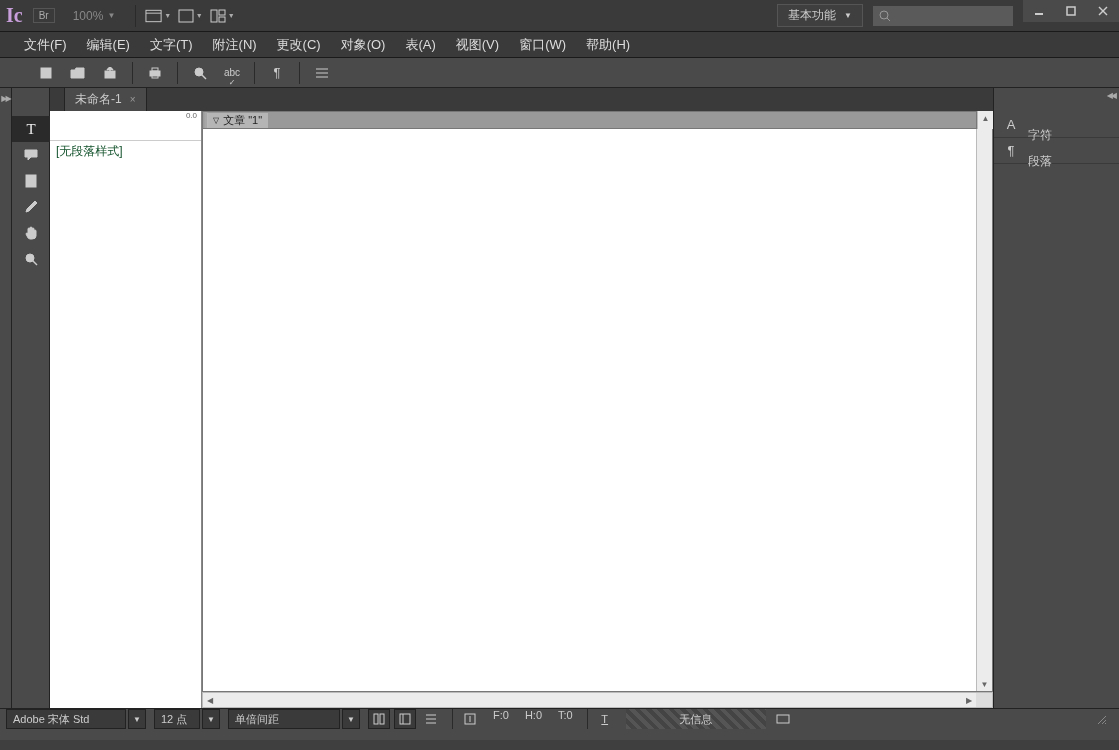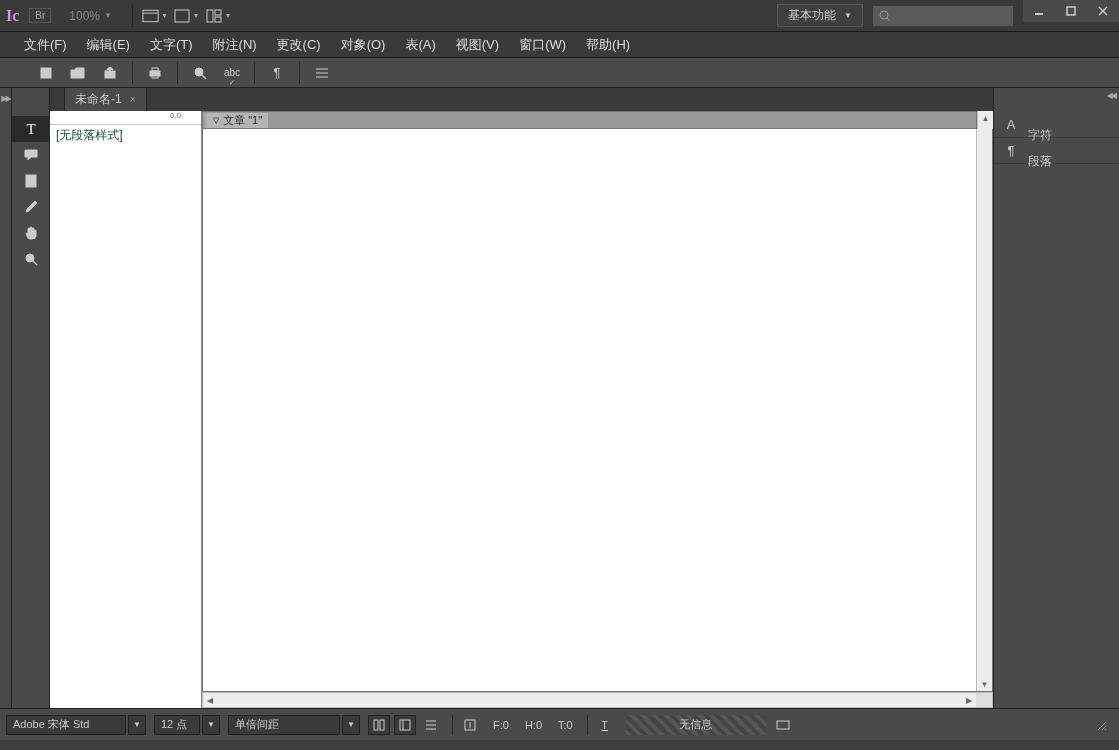--- a/index.html
+++ b/index.html
@@ -1,18 +1,18 @@
 <!DOCTYPE html>
 <html><head>
 <meta charset="utf-8">
 <style>
 * { margin: 0; padding: 0; box-sizing: border-box; font-family: "Microsoft YaHei", Arial, sans-serif; }
 body { background: #3f3f3f; width: 1119px; height: 750px; overflow: hidden; color: #ccc; font-size: 12px; user-select: none; }
 .title-bar { height: 32px; background: #3a3a3a; display: flex; align-items: center; padding: 0 0 0 6px; border-bottom: 1px solid #1a1a1a; }
-.app-logo { font-family: Georgia, serif; font-weight: bold; font-size: 16px; color: #c89edb; margin-right: 10px; }
+.app-logo { font-family: Georgia, serif; font-weight: bold; font-size: 20px; color: #c89edb; margin-right: 10px; }
 .br-box { border: 1px solid #555; padding: 1px 5px; font-size: 10px; color: #aaa; margin-right: 14px; }
 .zoom-select { color: #888; font-size: 12px; padding: 2px 4px; display: flex; align-items: center; margin-right: 10px; }
 .zoom-select .caret { margin-left: 4px; font-size: 8px; }
 .divider-v { width: 1px; height: 22px; background: #2a2a2a; margin: 0 6px; }
 .top-tool-btn { width: 26px; height: 22px; display: flex; align-items: center; justify-content: center; margin: 0 3px; cursor: pointer; }
 .top-tool-btn svg { stroke: #ccc; fill: none; }
 .spacer { flex: 1; }
 .workspace-select { background: #3f3f3f; border: 1px solid #555; padding: 2px 10px; font-size: 12px; color: #ccc; display: flex; align-items: center; margin-right: 10px; }
 .workspace-select .caret { margin-left: 8px; font-size: 8px; }
 .search-box { background: #5a5a5a; width: 140px; height: 20px; display: flex; align-items: center; padding: 0 6px; margin-right: 10px; }
@@ -34,41 +34,41 @@
 .tool-icon svg { stroke: #ccc; fill: #ccc; }
 .doc-area { flex: 1; display: flex; flex-direction: column; background: #3f3f3f; }
 .doc-tab-row { height: 23px; background: #3a3a3a; display: flex; align-items: flex-end; padding-left: 14px; }
 .doc-tab { background: #4a4a4a; border: 1px solid #222; border-bottom: none; padding: 3px 10px; font-size: 12px; color: #ccc; display: flex; align-items: center; }
 .doc-tab .close { margin-left: 8px; font-size: 10px; color: #999; cursor: pointer; }
 .panel-tabs { height: 20px; background: #2a2a2a; display: flex; border-top: 1px solid #222; border-bottom: 1px solid #222; }
 .ptab { padding: 2px 18px; font-size: 12px; color: #bbb; cursor: pointer; border-right: 1px solid #444; }
 .ptab.active { background: #3a3a3a; }
 .content-row { flex: 1; display: flex; }
 .styles-panel { width: 152px; background: #fff; color: #000; border-right: 1px solid #888; position: relative; }
-.styles-ruler { height: 14px; background: #fff; border-bottom: 1px solid #ccc; font-size: 8px; color: #666; text-align: right; padding-right: 20px; overflow: hidden;}
+.styles-ruler { height: 30px; background: #fff; border-bottom: 1px solid #ccc; font-size: 8px; color: #666; text-align: right; padding-right: 4px; overflow: hidden;}
 .style-item { padding: 2px 6px; font-size: 12px; color: #14532d; cursor: pointer; }
 .editor-wrap { flex: 1; display: flex; flex-direction: column; position: relative; }
 .editor-title { height: 18px; background: linear-gradient(to right, #999 0px, #aaa 3px, #999 6px); display: flex; align-items: center; padding-left: 4px; border: 1px solid #777; }
 .editor-title-inner { background: rgba(200,200,200,0.6); padding: 0 6px; font-size: 11px; color: #222; display: flex; align-items: center; }
 .editor-title-inner .tri { margin-right: 4px; font-size: 8px; }
 .editor-body { flex: 1; background: #fff; border: 1px solid #777; border-top: none; position: relative; display: flex; }
 .editor-page { flex: 1; background: #fff; }
 .vscroll { width: 16px; background: #ececec; border-left: 1px solid #bbb; position: relative; }
 .vscroll .arrow { height: 14px; display: flex; align-items: center; justify-content: center; font-size: 8px; color: #666; cursor: pointer; }
 .vscroll .track { position: absolute; top: 14px; bottom: 14px; left: 0; right: 0; }
 .hscroll-row { height: 16px; background: #ececec; border: 1px solid #bbb; display: flex; }
 .hscroll-row .harrow { width: 14px; display: flex; align-items: center; justify-content: center; font-size: 8px; color: #666; cursor: pointer; }
 .hscroll-row .htrack { flex: 1; }
 .right-panel-area { width: 126px; background: #4a4a4a; border-left: 1px solid #222; }
 .right-collapse-row { height: 14px; background: #4a4a4a; display: flex; align-items: center; justify-content: flex-end; padding-right: 4px; cursor: pointer; }
 .right-collapse-row span { font-size: 8px; color: #aaa; letter-spacing: -2px; }
 .rpanel-item { height: 26px; display: flex; align-items: center; padding-left: 8px; cursor: pointer; border-bottom: 1px solid #3a3a3a; }
 .rpanel-item span.ico { width: 18px; display: flex; align-items: center; justify-content: center; margin-right: 8px; font-size: 13px; color: #ccc; }
 .rpanel-item span.lbl { font-size: 12px; color: #ccc; margin-top: 22px; }
-.status-bar { height: 32px; background: #4a4a4a; border-top: 1px solid #222; display: flex; align-items: center; padding: 0 6px; }
+.status-bar { height: 32px; background: #4a4a4a; border-top: 1px solid #222; display: flex; align-items: flex-start; padding: 0 6px; }
 .sb-field { background: #3a3a3a; border: 1px solid #222; height: 20px; display: flex; align-items: center; padding: 0 6px; font-size: 11px; color: #ccc; margin-right: 2px; }
 .sb-dd { width: 18px; height: 20px; background: #3a3a3a; border: 1px solid #222; display: flex; align-items: center; justify-content: center; font-size: 8px; color: #ccc; margin-right: 8px; cursor: pointer; }
 .sb-btn { width: 22px; height: 20px; background: #3a3a3a; border: 1px solid #222; display: flex; align-items: center; justify-content: center; margin-right: 4px; cursor: pointer; font-size: 10px; color: #ccc; }
 .sb-txt { font-size: 11px; color: #ccc; padding: 0 8px; }
 .sb-hatch { flex: 0 0 140px; height: 20px; background: repeating-linear-gradient(45deg, #555, #555 4px, #444 4px, #444 8px); display: flex; align-items: center; justify-content: center; font-size: 11px; color: #ccc; margin: 0 6px; }
 .sb-sep { width: 1px; height: 20px; background: #2a2a2a; margin: 0 6px; }
 </style>
 </head>
 <body>
 

